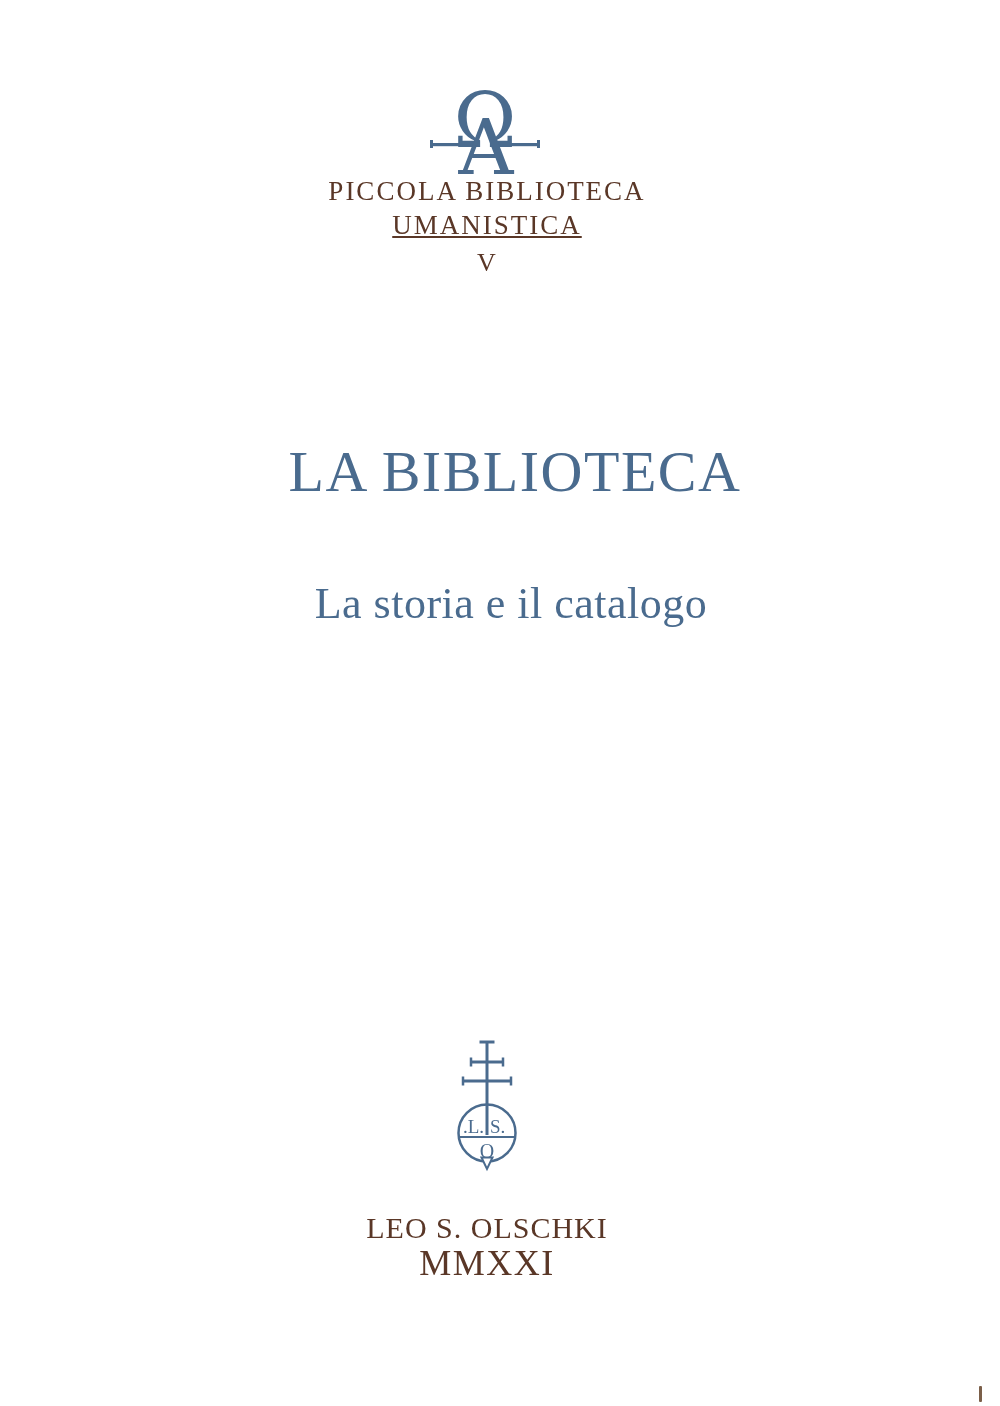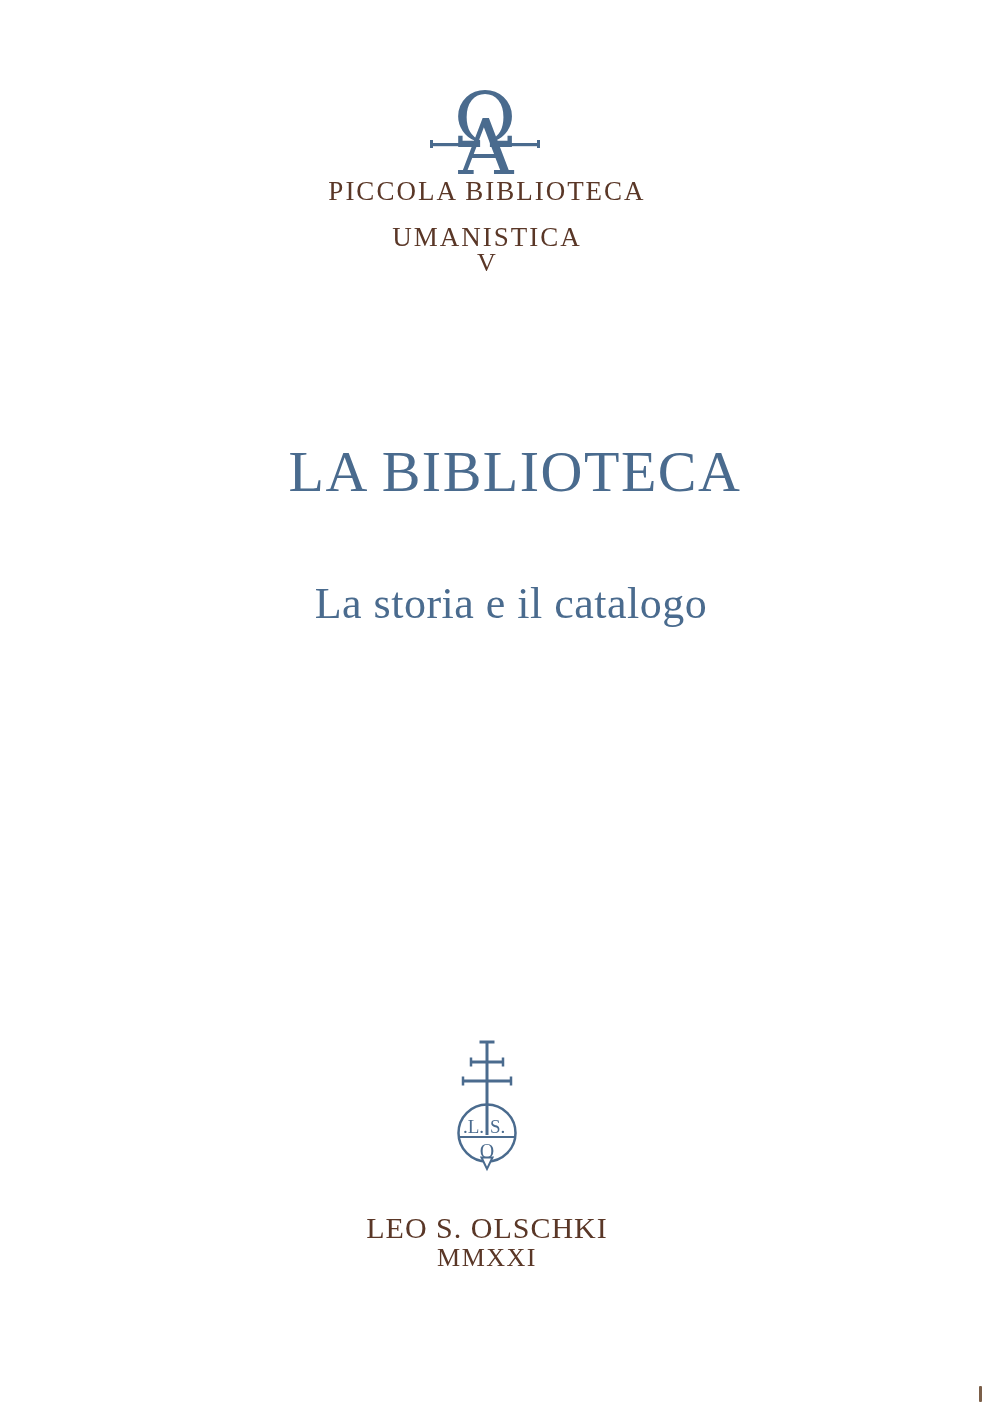--- a/index.html
+++ b/index.html
@@ -16,36 +16,36 @@
   .centered { position: absolute; left: 0; width: 974px; text-align: center; line-height: 1; }
 
   .brown { color: #5a3727; }
   .blue  { color: #4a6b8e; margin-left: 24px; }
 
   .monogram { position: absolute; left: 430px; top: 86px; overflow: visible; }
   .monogram text { font-family: "DejaVu Serif", "Liberation Serif", serif; fill: #4a6b8e; }
 
   .series-line   { font-size: 27px; letter-spacing: 2px; }
   .series-line1  { top: 178px; }
-  .series-line2  { top: 224px; }
+  .series-line2  { top: 212px; text-decoration: underline; }
   .series-number { top: 250px; font-size: 26px; letter-spacing: 1px; }
 
   .author { top: 357px; font-size: 34px; font-variant: small-caps; letter-spacing: 1.5px; }
 
   .title-line    { font-size: 58px; letter-spacing: 1.5px; margin: 0; font-weight: normal; padding-left: 28px; }
   .title-line1   { top: 443px; }
   .title-line2   { top: 507px; }
   .subtitle      { top: 582px; font-size: 44px; letter-spacing: 0.5px; }
 
   .publisher-mark { position: absolute; left: 437px; top: 1036px; overflow: visible; }
   .publisher-mark line, .publisher-mark circle, .publisher-mark path { stroke: #4a6b8e; }
   .publisher-mark text { font-family: "Liberation Serif", "DejaVu Serif", serif; fill: #4a6b8e; }
 
   .publisher-name { top: 1213px; font-size: 30px; letter-spacing: 1px; }
-  .publisher-year { top: 1245px; font-size: 26px; letter-spacing: 1.5px; }
+  .publisher-year { top: 1245px; font-size: 36px; letter-spacing: 1.5px; }
 
   .edge-mark {
     position: absolute; left: 979px; top: 1386px;
     width: 3px; height: 16px;
     background: #7b5f49; border-radius: 1px;
   }
 </style>
 </head>
 <body>
 

